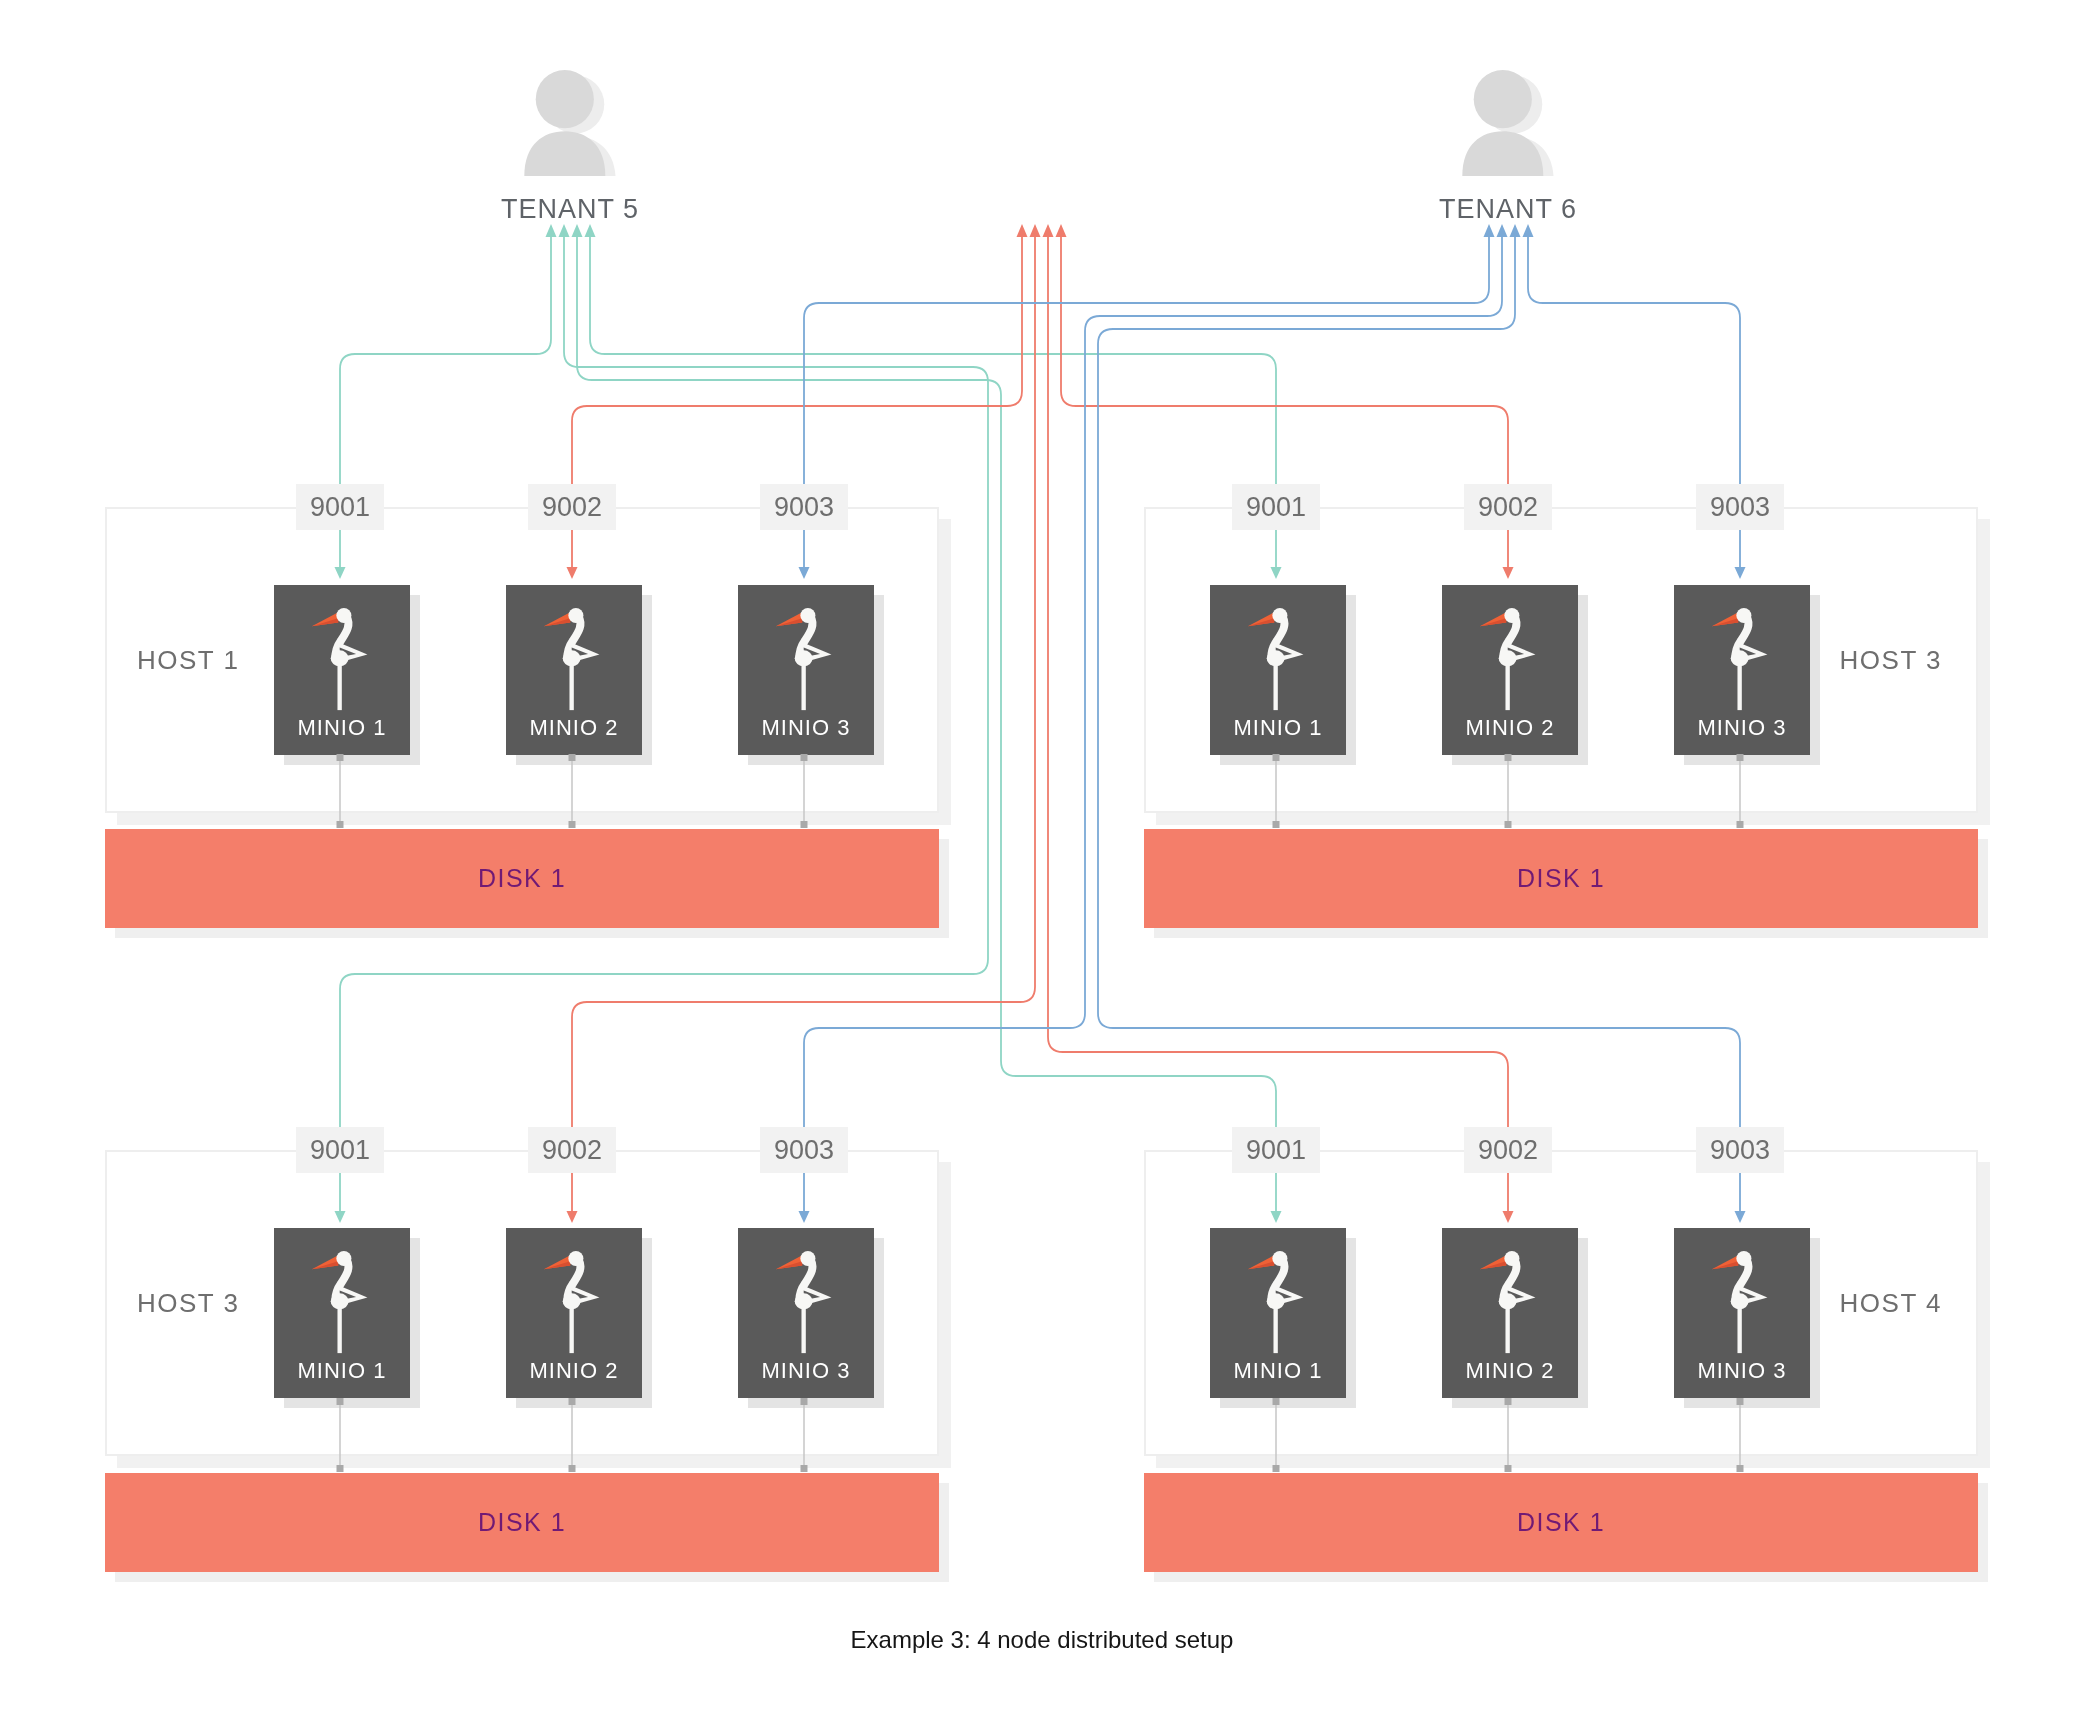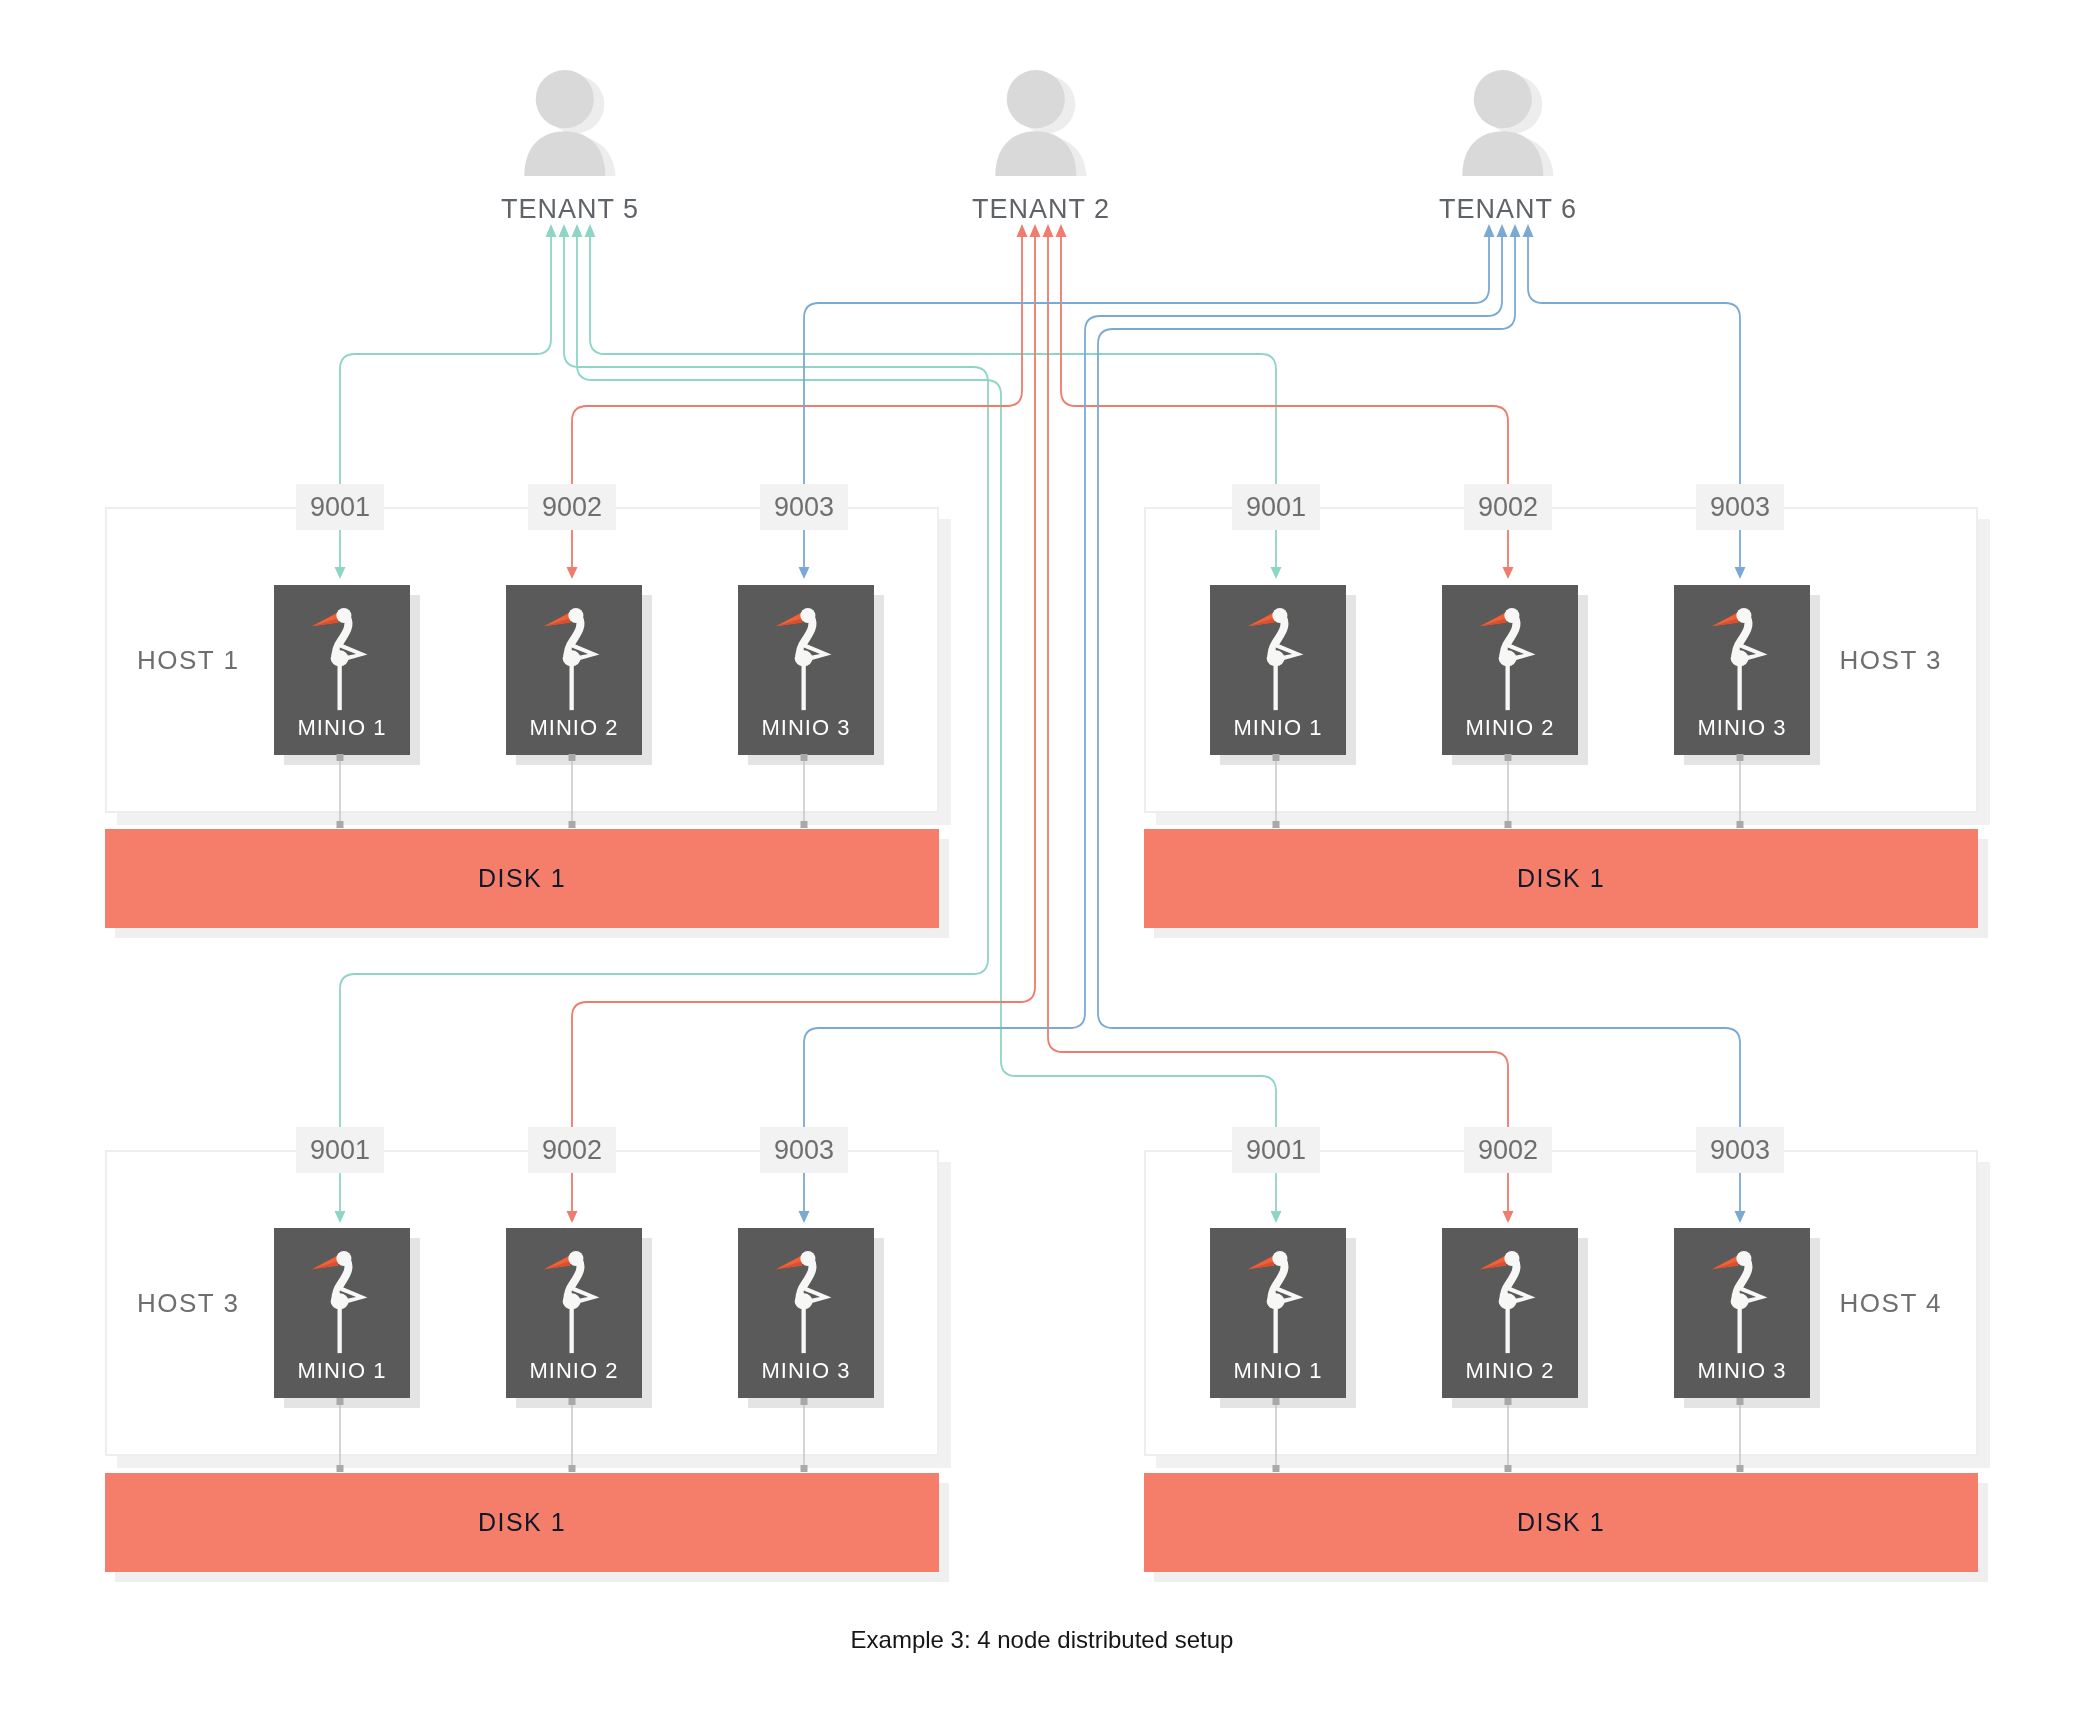--- a/index.html
+++ b/index.html
@@ -23,21 +23,21 @@
          box-shadow:10px 10px 0 #e4e4e4;text-align:center;}
   .bird{width:66px;height:113px;margin-top:14px;display:inline-block;}
   .minio-name{position:absolute;bottom:14px;width:100%;color:#ffffff;font-size:22px;letter-spacing:1px;}
   .bird-white{fill:#f7f7f5;} .bird-notch{fill:var(--minio,#5a5a5a);}
   .beak-main{fill:var(--beak,#ef6136);} .beak-shade{fill:#d94f30;}
 
   .port{position:absolute;width:88px;height:46px;background:var(--portbg,#f2f2f2);z-index:4;
         font-size:27px;color:var(--textgray,#6e6e6e);text-align:center;line-height:46px;}
 
   .disk{position:absolute;width:834px;height:99px;background:var(--disk,#f47e6a);
-        box-shadow:10px 10px 0 #efefef;color:#0f172a;text-align:center;line-height:99px;
+        box-shadow:10px 10px 0 #efefef;color:#701a75;text-align:center;line-height:99px;
         font-size:25px;letter-spacing:1.5px;z-index:1;}
 
   .caption{position:absolute;top:1626px;left:0;width:100%;text-align:center;
            font-size:24px;color:#161616;}
 
   .p-shadow{fill:#ededed;} .p-main{fill:var(--persongray,#d9d9d9);}
 </style>
 </head>
 <body>
 
@@ -122,31 +122,20 @@
     <svg class="person" viewBox="0 0 100 104">
       <g transform="translate(10,5)">
           <circle class="p-shadow" cx="45" cy="30" r="28"></circle>
           <path class="p-shadow" d="M6,104 C6,74 24,61 45,61 C66,61 84,74 84,104 Z"></path>
         </g>
       <circle class="p-main" cx="45" cy="30" r="28"></circle>
         <path class="p-main" d="M6,104 C6,74 24,61 45,61 C66,61 84,74 84,104 Z"></path>
     </svg>
     <div class="tenant-label">TENANT 5</div>
   </div>
-  <div class="tenant" style="left:931px;">
-    <svg class="person" viewBox="0 0 100 104">
-      <g transform="translate(10,5)">
-          <circle class="p-shadow" cx="45" cy="30" r="28"></circle>
-          <path class="p-shadow" d="M6,104 C6,74 24,61 45,61 C66,61 84,74 84,104 Z"></path>
-        </g>
-      <circle class="p-main" cx="45" cy="30" r="28"></circle>
-        <path class="p-main" d="M6,104 C6,74 24,61 45,61 C66,61 84,74 84,104 Z"></path>
-    </svg>
-    <div class="tenant-label">TENANT 2</div>
-  </div>
   <div class="tenant" style="left:1398px;">
     <svg class="person" viewBox="0 0 100 104">
       <g transform="translate(10,5)">
           <circle class="p-shadow" cx="45" cy="30" r="28"></circle>
           <path class="p-shadow" d="M6,104 C6,74 24,61 45,61 C66,61 84,74 84,104 Z"></path>
         </g>
       <circle class="p-main" cx="45" cy="30" r="28"></circle>
         <path class="p-main" d="M6,104 C6,74 24,61 45,61 C66,61 84,74 84,104 Z"></path>
     </svg>
     <div class="tenant-label">TENANT 6</div>

